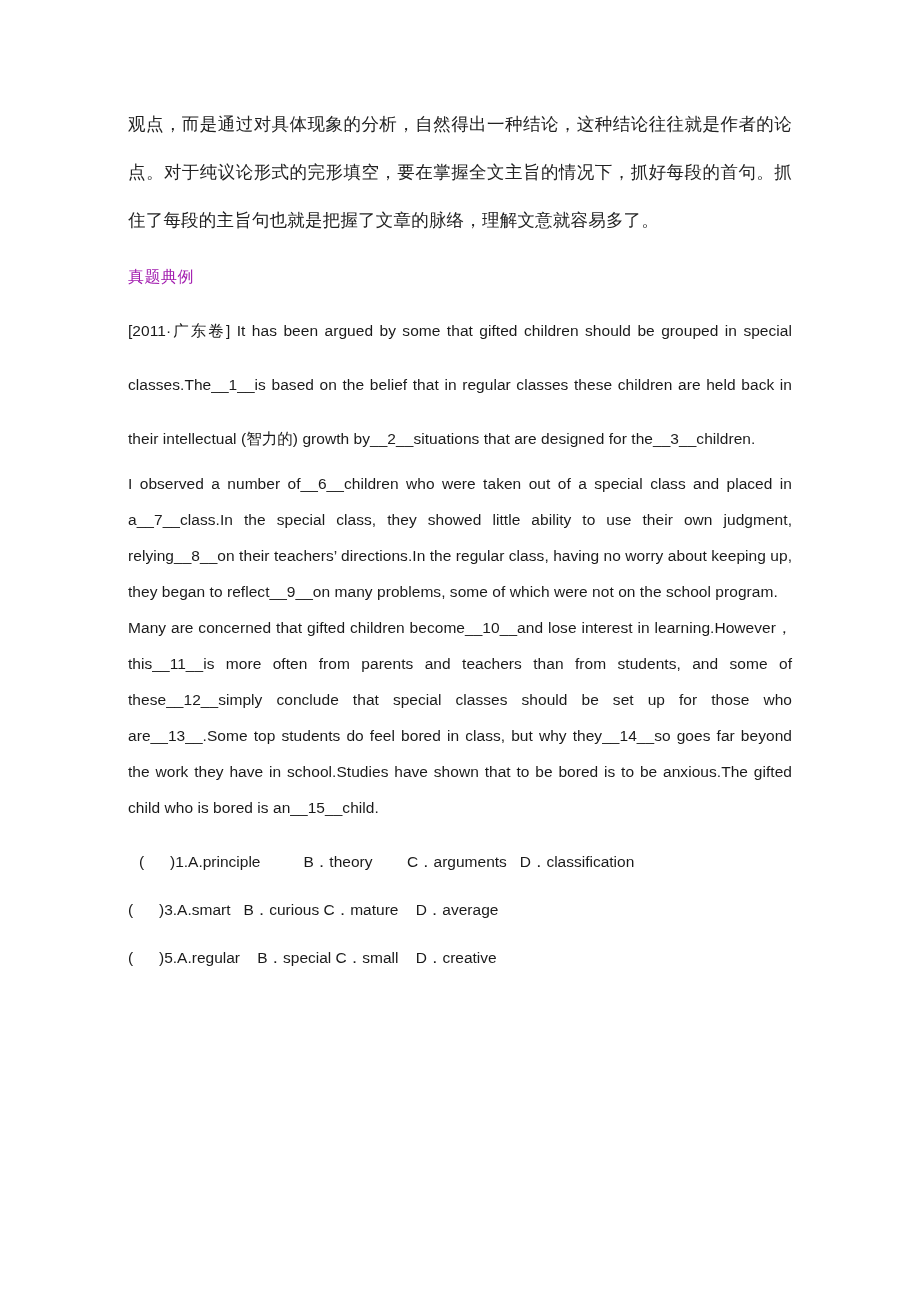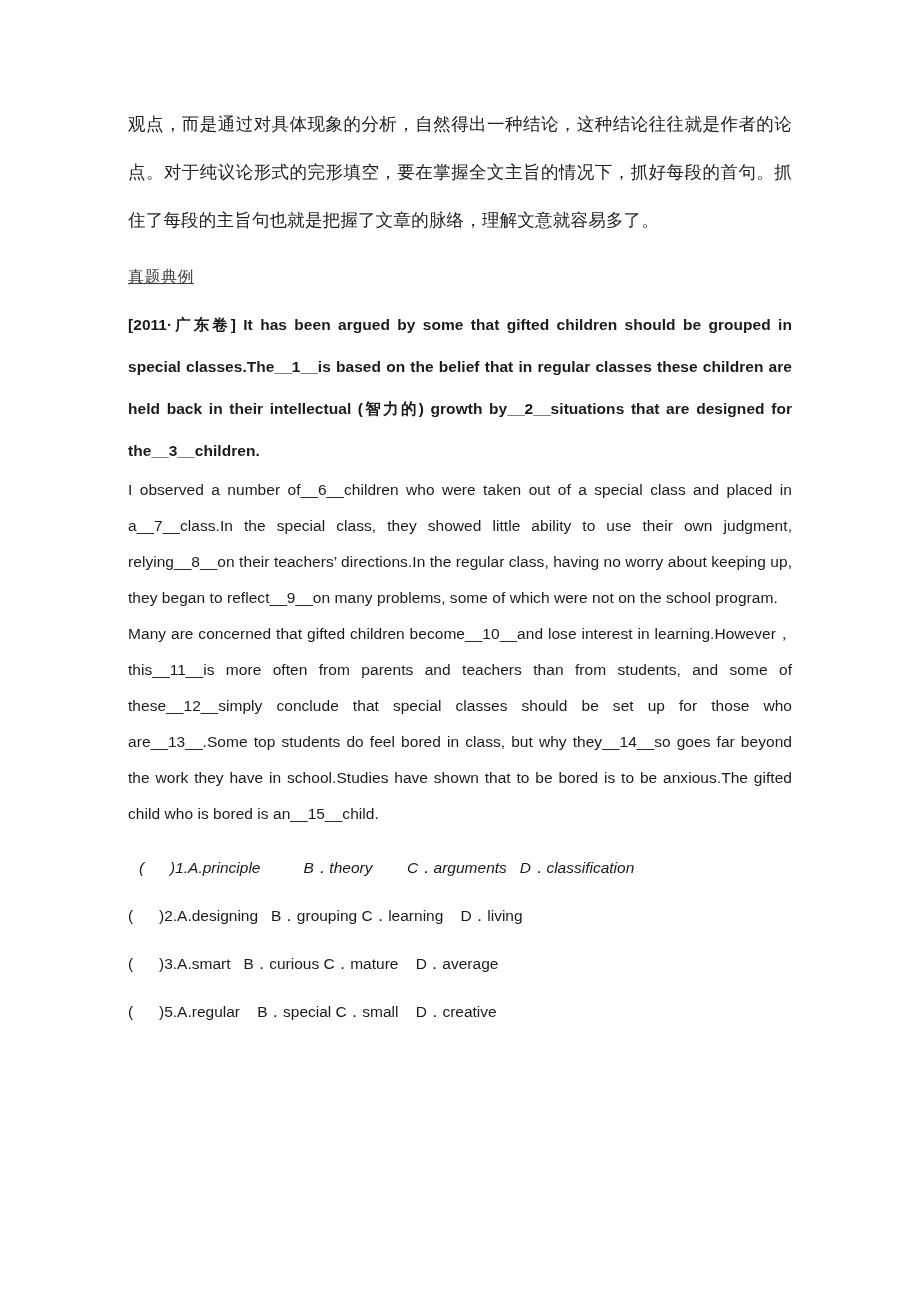--- a/index.html
+++ b/index.html
@@ -41,56 +41,53 @@
     text-justify: inter-character;
     color: #222222;
     letter-spacing: 0.2px;
     margin: 0;
   }
 
   
   .section-title {
     font-size: 16px;
     line-height: 30px;
-    color: #404040;
+    color: #a21caf;
     font-weight: 400;
     margin: 18px 0 12px 0;
     letter-spacing: 0.5px;
-    text-decoration: underline;
   }
 
   
   .en-para {
     font-size: 15.5px;
     line-height: 36px;
     text-align: justify;
     text-justify: inter-word;
     color: #1a1a1a;
     margin: 0;
     letter-spacing: 0.05px;
   }
   .en-para.first {
-    line-height: 42px;
-    font-weight: bold;
+    line-height: 54px;
   }
 
   
   .options-block {
     margin-top: 12px;
   }
   .option-row {
     font-size: 15.5px;
     line-height: 48px;
     color: #1a1a1a;
     white-space: pre;
     margin: 0;
   }
   .option-row.indented {
     padding-left: 11px;
-    font-style: italic;
   }
 </style>
 </head>
 <body>
 
 <div class="page">
   <div class="content">
 
     <p class="cn-para">观点，而是通过对具体现象的分析，自然得出一种结论，这种结论往往就是作者的论点。对于纯议论形式的完形填空，要在掌握全文主旨的情况下，抓好每段的首句。抓住了每段的主旨句也就是把握了文章的脉络，理解文意就容易多了。</p>
 
@@ -98,19 +95,18 @@
 
     <p class="en-para first">[2011·广东卷] It has been argued by some that gifted children should be grouped in special classes.The__1__is based on the belief that in regular classes these children are held back in their intellectual (智力的) growth by__2__situations that are designed for the__3__children.</p>
 
 
     <p class="en-para">I observed a number of__6__children who were taken out of a special class and placed in a__7__class.In the special class, they showed little ability to use their own judgment, relying__8__on their teachers’ directions.In the regular class, having no worry about keeping up, they began to reflect__9__on many problems, some of which were not on the school program.</p>
 
     <p class="en-para">Many are concerned that gifted children become__10__and lose interest in learning.However，  this__11__is more often from parents and teachers than from students, and some of these__12__simply conclude that special classes should be set up for those who are__13__.Some top students do feel bored in class, but why they__14__so goes far beyond the work they have in school.Studies have shown that to be bored is to be anxious.The gifted child who is bored is an__15__child.</p>
 
     <div class="options-block">
       <div class="option-row indented">(      )1.A.principle          B．theory        C．arguments   D．classification</div>
-      <div class="option-row">(      )2.A.designing   B．grouping C．learning    D．living</div>
       <div class="option-row">(      )3.A.smart   B．curious C．mature    D．average</div>
       <div class="option-row">(      )5.A.regular    B．special C．small    D．creative</div>
     </div>
 
   </div>
 </div>
 
 </body></html>

